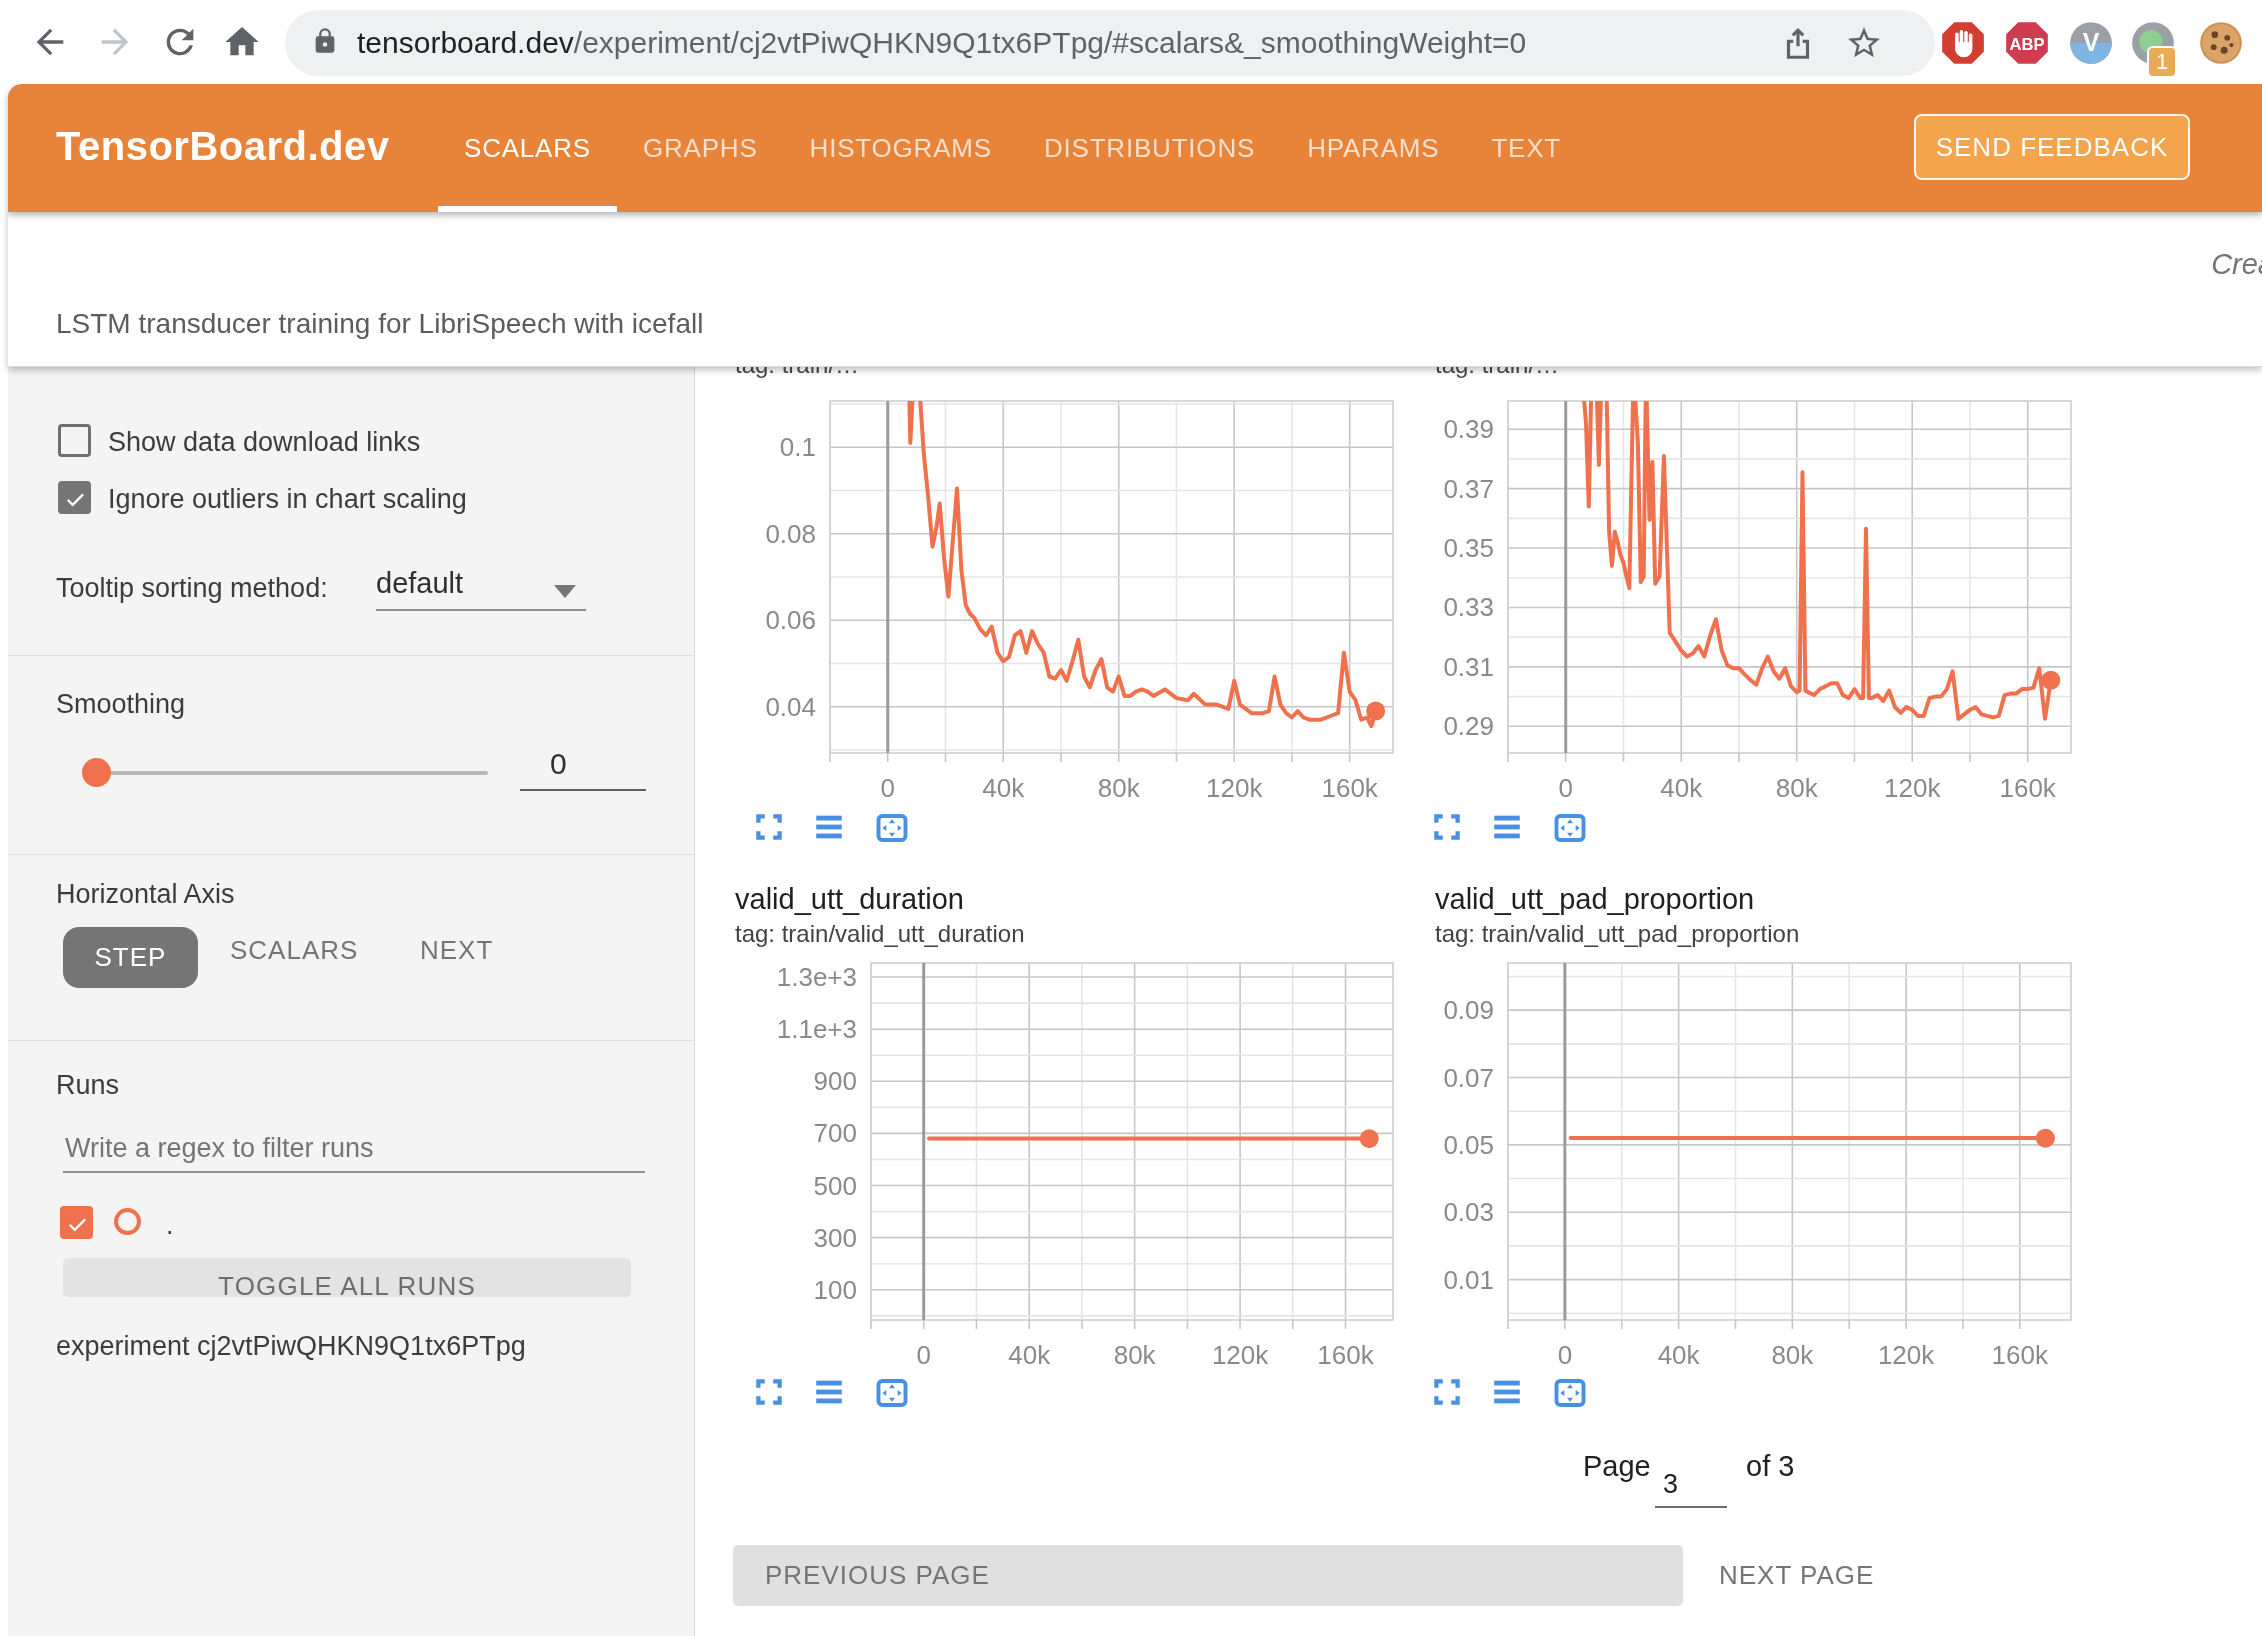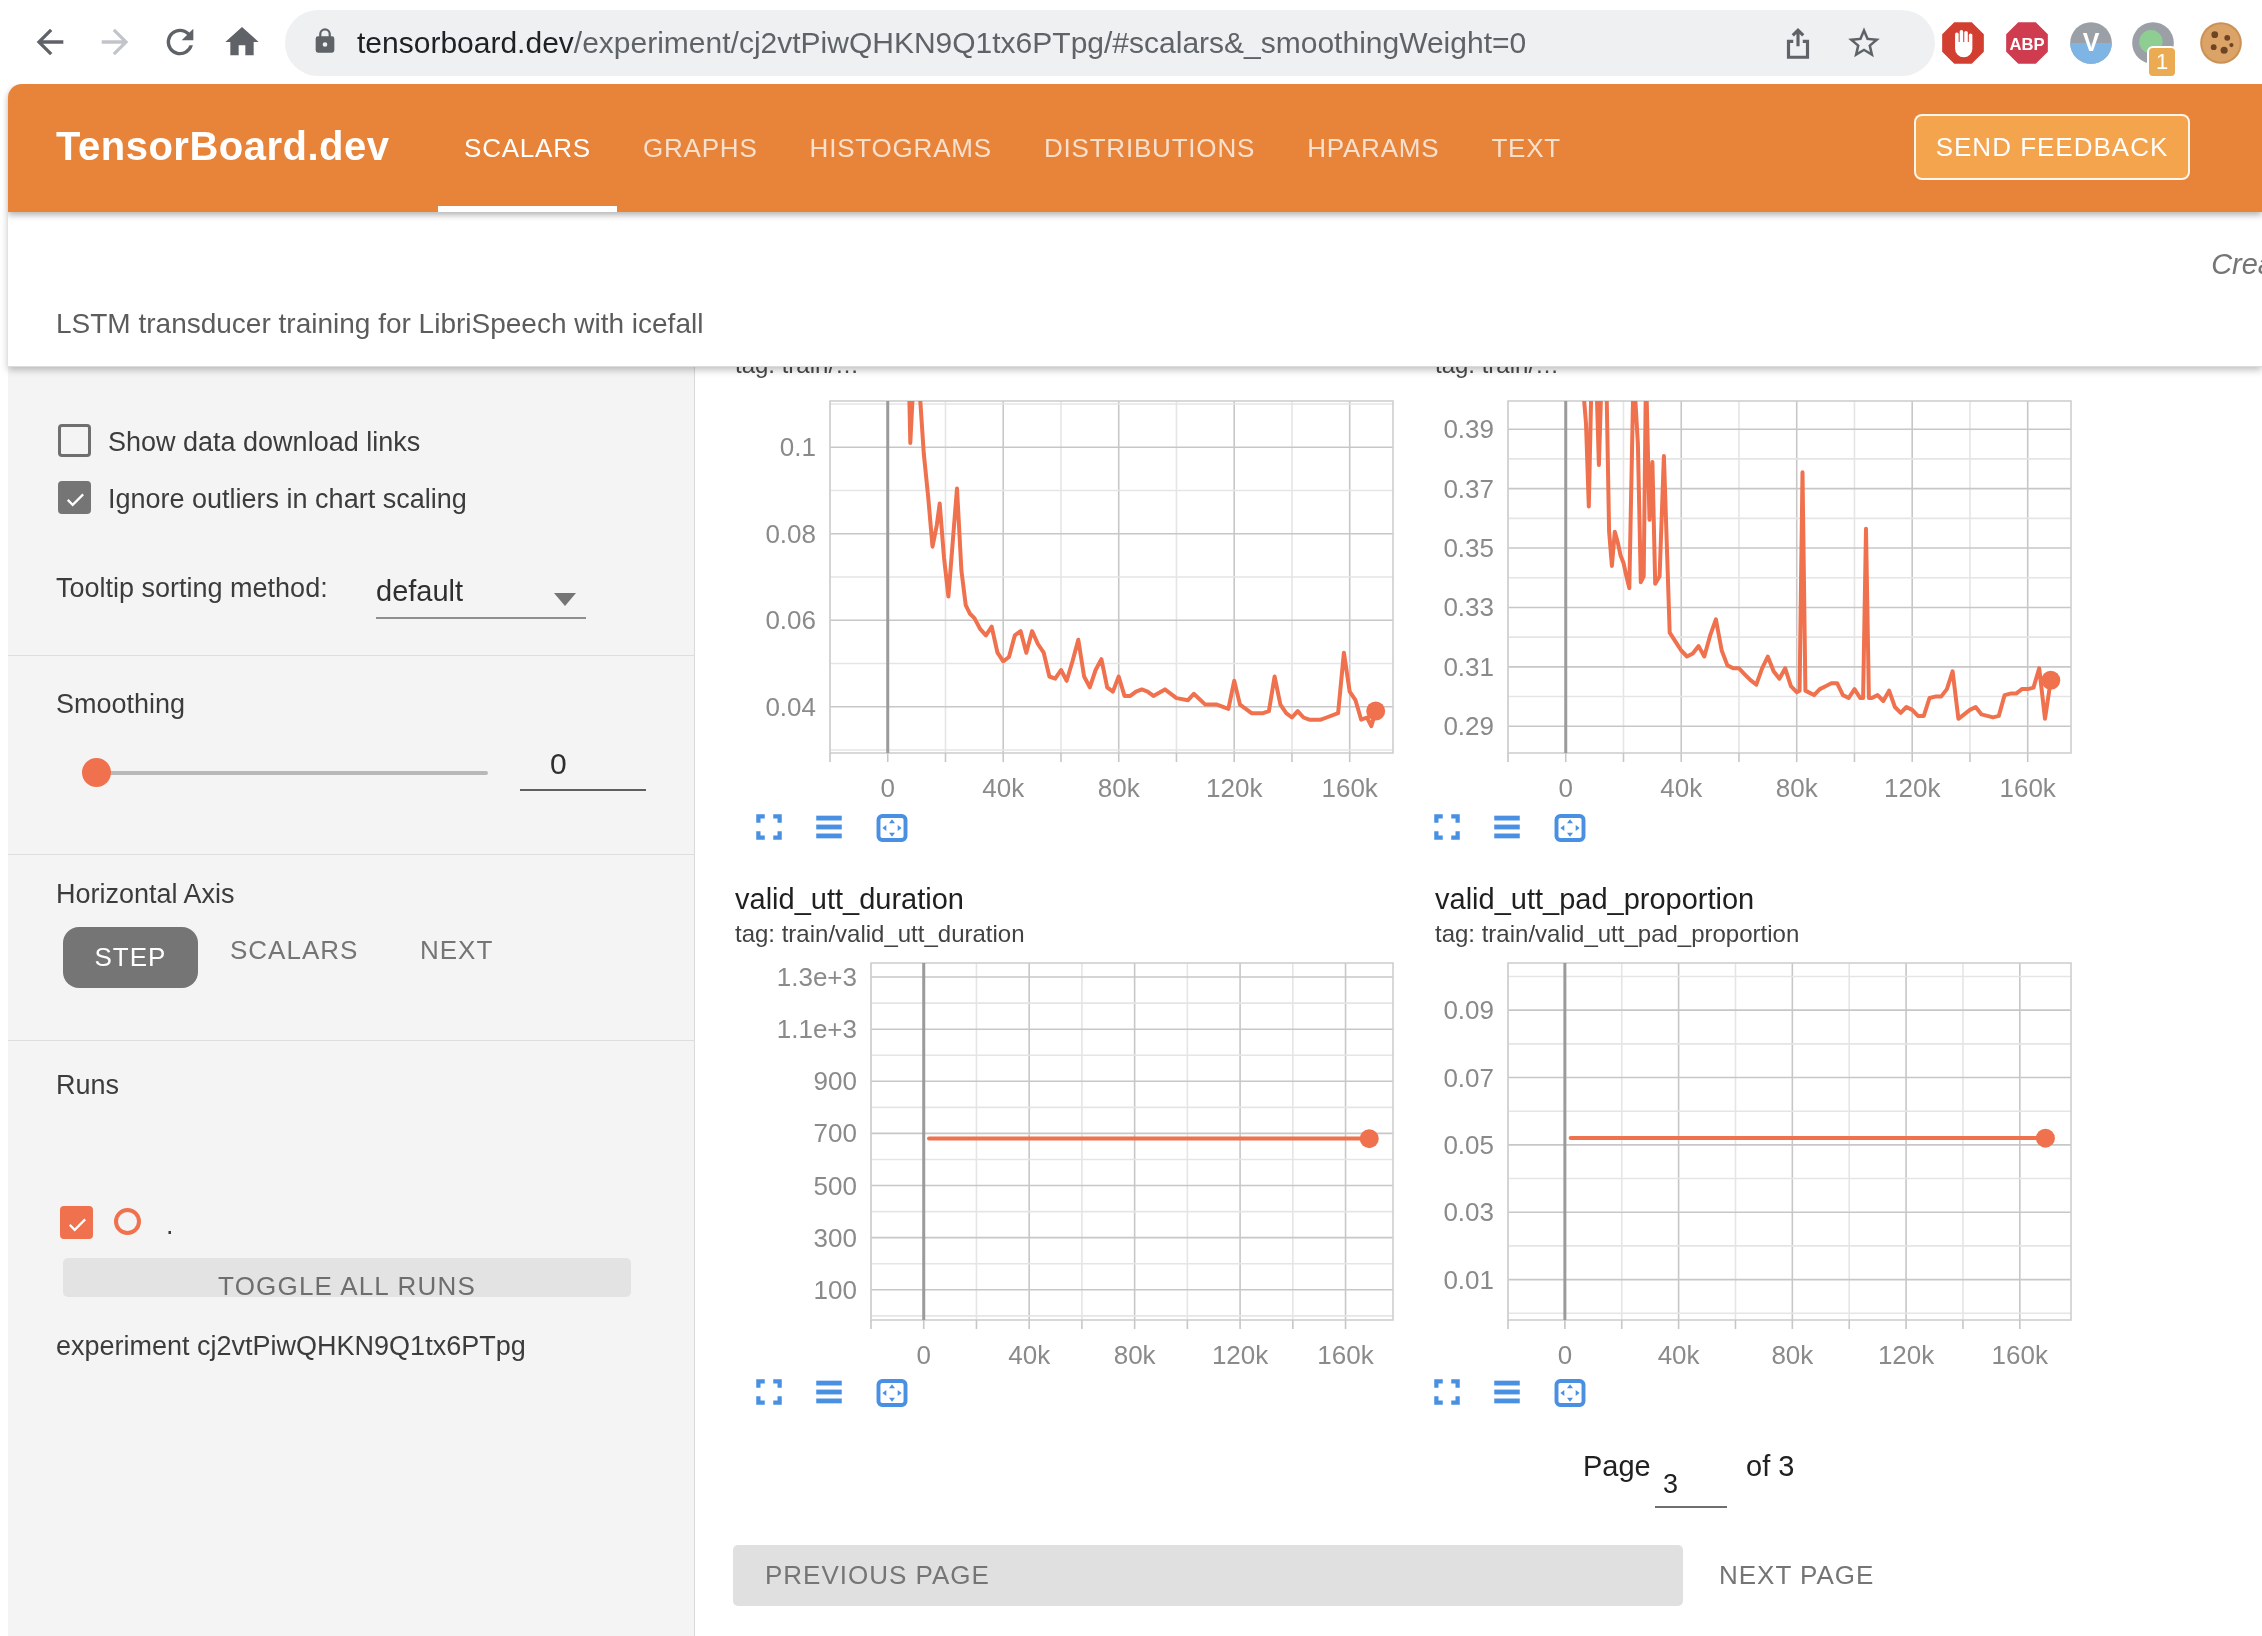--- a/index.html
+++ b/index.html
@@ -31,21 +31,21 @@
 
   
   #sidebar{position:absolute;left:8px;top:367px;width:687px;height:1269px;background:#f4f4f4;border-right:1px solid #d9d9d9;z-index:10;}
   .side-label{position:absolute;font-size:27px;color:#3c3c3c;}
   .divider{position:absolute;left:0;width:687px;height:1px;background:#dedede;}
   .cbx{position:absolute;width:33px;height:33px;border:3px solid #6f6f6f;border-radius:4px;background:transparent;}
   .cbx.checked{background:#757575;border-color:#757575;}
   .cbx.orange{background:#f0714d;border-color:#f0714d;}
   .cbx svg{position:absolute;left:1px;top:1px;}
   .radio-circle{position:absolute;width:27px;height:27px;border:4px solid #f0714d;border-radius:50%;background:transparent;}
-  #tooltip-select{position:absolute;left:368px;top:200px;width:210px;height:44px;border-bottom:2px solid #8f8f8f;font-size:29px;color:#2f2f2f;margin-top:8px;}
+  #tooltip-select{position:absolute;left:368px;top:200px;width:210px;height:44px;border-bottom:2px solid #8f8f8f;font-size:29px;color:#2f2f2f;}
   #tooltip-caret{position:absolute;right:10px;top:18px;width:0;height:0;border-left:11px solid transparent;border-right:11px solid transparent;border-top:13px solid #757575;}
   #slider-track{position:absolute;left:88px;top:404px;width:392px;height:4px;background:#b8b8b8;border-radius:2px;}
   #slider-thumb{position:absolute;left:74px;top:391px;width:29px;height:29px;border-radius:50%;background:#f0714d;}
   #smooth-value{position:absolute;left:512px;top:380px;width:126px;height:44px;font-size:30px;color:#2f2f2f;padding-left:30px;border-bottom:2px solid #5f5f5f;}
   .axis-btn{position:absolute;top:568px;font-size:26px;letter-spacing:1px;color:#757575;}
   #btn-step{left:55px;width:135px;height:61px;background:#757575;color:#fff;border-radius:16px;text-align:center;line-height:61px;top:560px;}
   #regex-input{position:absolute;left:55px;top:758px;width:582px;height:48px;background:transparent;border:none;outline:none;border-bottom:2px solid #8f8f8f;font-size:27px;color:#3c3c3c;font-family:"Liberation Sans",sans-serif;}
   #regex-input::placeholder{color:#757575;opacity:1;}
   #toggle-all-btn{position:absolute;left:55px;top:891px;width:568px;height:39px;background:#e3e3e3;border-radius:5px;color:#6e6e6e;font-size:26px;letter-spacing:1.2px;text-align:center;line-height:57px;}
 
@@ -198,20 +198,21 @@
   <div class="divider" style="top:487px;"></div>
 
   <span class="side-label" style="left:48px;top:512px;">Horizontal Axis</span>
   <div class="axis-btn" id="btn-step">STEP</div>
   <div class="axis-btn" style="left:222px;">SCALARS</div>
   <div class="axis-btn" style="left:412px;">NEXT</div>
 
   <div class="divider" style="top:673px;"></div>
 
   <span class="side-label" style="left:48px;top:703px;">Runs</span>
+  <input id="regex-input" type="text" placeholder="Write a regex to filter runs" style="">
 
   <div class="cbx orange" style="left:52px;top:839px;">
     <svg viewBox="0 0 24 24" width="27" height="27">
         <path d="M9.5 16.2L5.8 12.5l-1.4 1.4 5.1 5.1 10-10-1.4-1.4z" fill="#fff"></path>
       </svg>
   </div>
   <div class="radio-circle" style="left:106px;top:841px;"></div>
   <span class="side-label" style="left:158px;top:843px;">.</span>
 
   <div id="toggle-all-btn">TOGGLE ALL RUNS</div>

